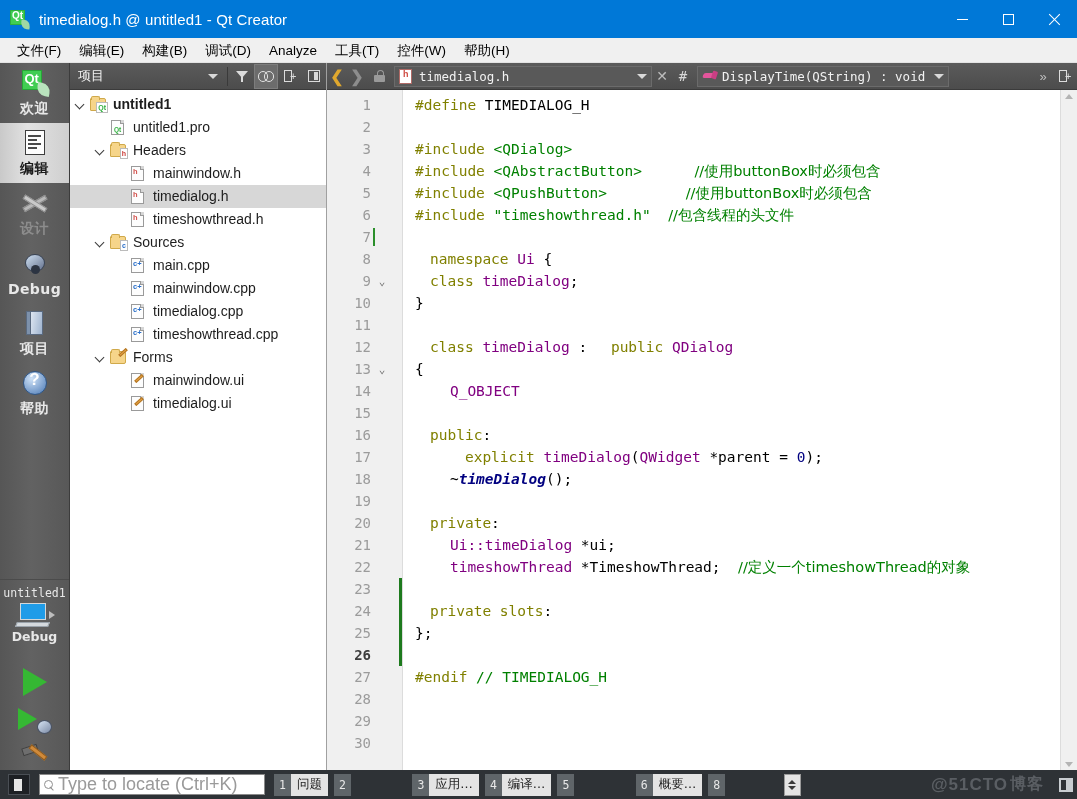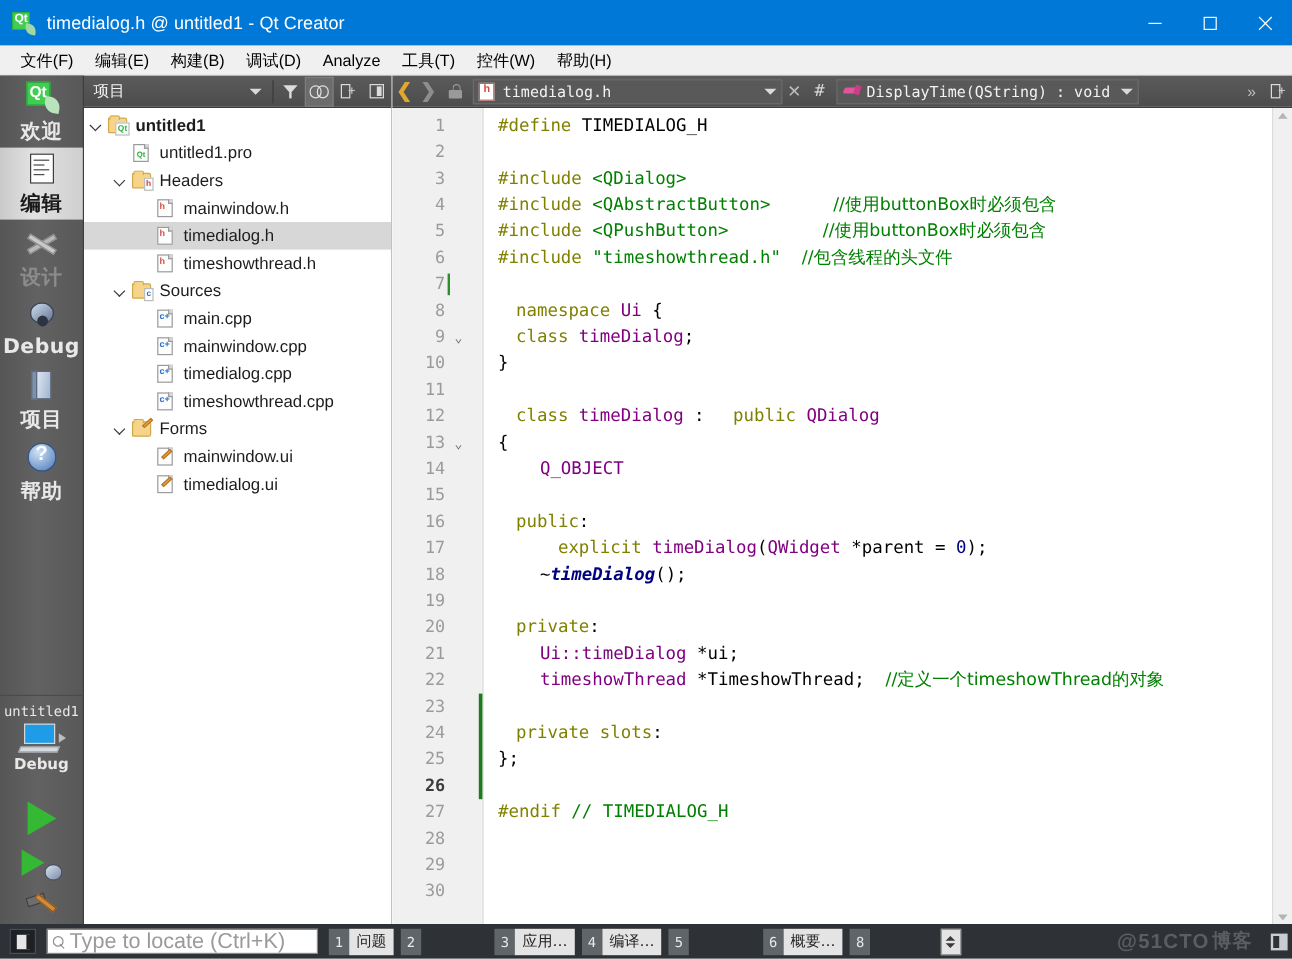--- a/index.html
+++ b/index.html
@@ -60,22 +60,22 @@
   .modebar {
     width:70px; flex:0 0 70px; background:#5e5e5e; display:flex; flex-direction:column;
     background-image:linear-gradient(to right,#565656 0%,#626262 45%,#585858 100%);
     border-right:1px solid #3c3c3c;
   }
   .mode {
     height:60px; display:flex; flex-direction:column; align-items:center; justify-content:center;
     color:#e8e8e8; position:relative;
   }
   .mode.active { background:linear-gradient(to right,#c9c9c9 0%,#e2e2e2 40%,#cfcfcf 100%); color:#1a1a1a; }
-  .mode.disabled { color:#8c8c8c;justify-content:flex-end; }
-  .mode-label { font-size:17px; font-weight:bold; margin-top:2px; letter-spacing:.4px;
+  .mode.disabled { color:#8c8c8c; }
+  .mode-label { font-size:14px; font-weight:bold; margin-top:2px; letter-spacing:.4px;
                 font-family:"DejaVu Sans",sans-serif; }
   .mode-ico { width:30px; height:30px; position:relative; }
 
   
   .mi-welcome .b1 { position:absolute; left:2px; top:2px; width:20px; height:20px; background:#41cd52; border:1px solid #27a437;}
   .mi-welcome .b1::after{content:"Qt";position:absolute;left:2px;top:0px;font-size:13px;font-weight:bold;color:#fff;}
   .mi-welcome .b2 { position:absolute; right:0px; bottom:2px; width:13px; height:13px; background:#b9e3bd; border-radius:0 70% 0 70%; transform:rotate(10deg);}
   
   .mi-edit .page { position:absolute; left:5px; top:2px; width:20px; height:25px; background:#fdfdfd; border:1.5px solid #3d3d3d;}
   .mi-edit .ln { position:absolute; height:1.6px; background:#4a4a4a; left:8px;}

